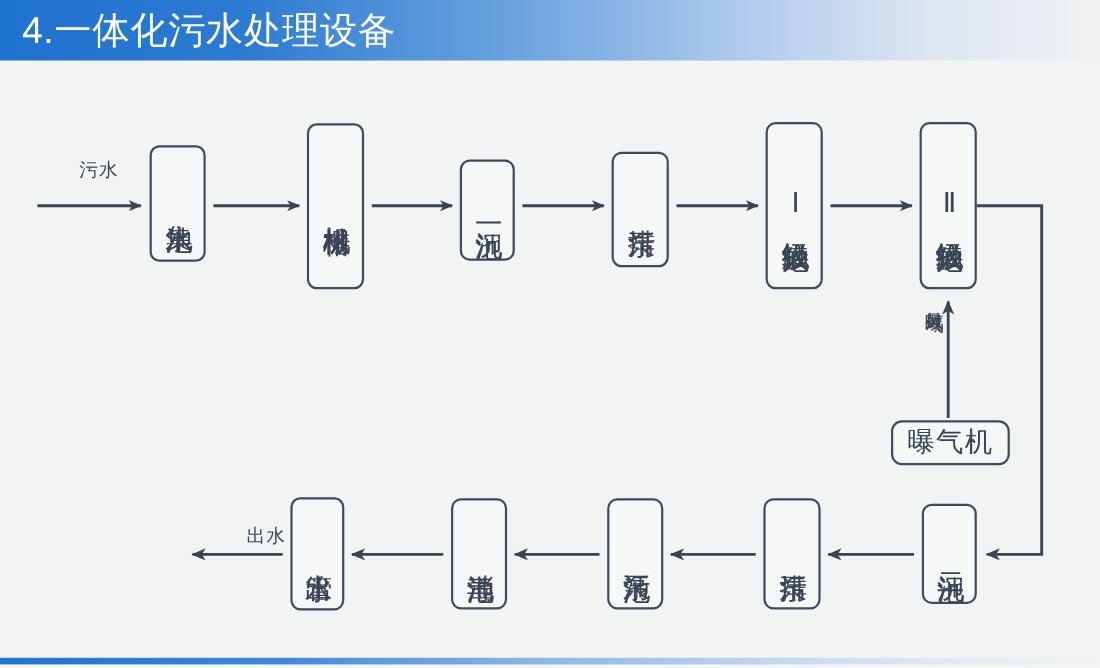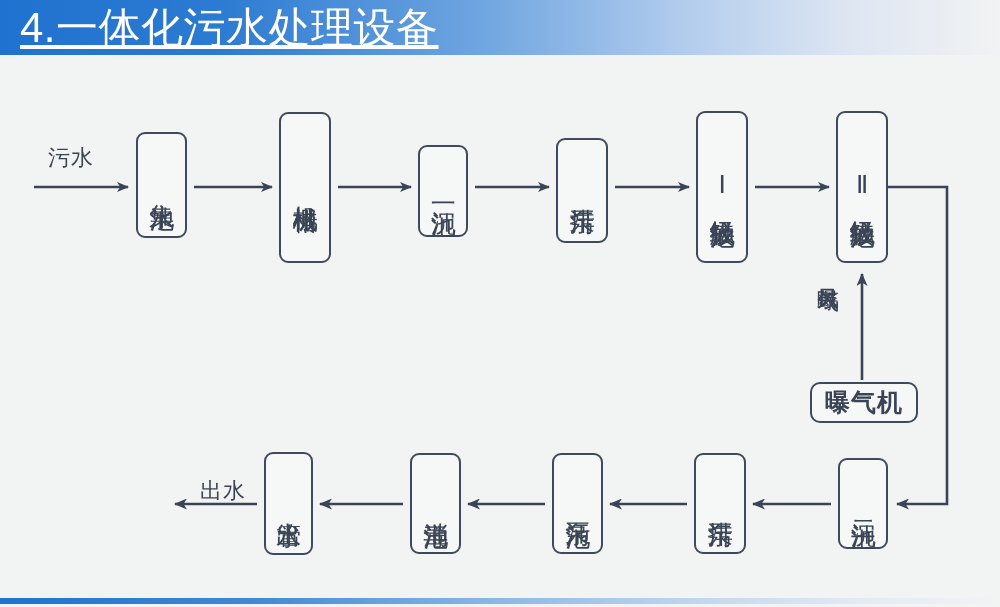--- a/index.html
+++ b/index.html
@@ -25,25 +25,24 @@
     background: linear-gradient(90deg,
         #1f72cf 0%, #2c7bd2 22%, #6fa5e0 48%,
         #b7cfee 70%, #dee6f2 85%, #f1f2f3 100%);
   }
   #header-title {
     position: absolute;
     left: 20px;
     top: 50%;
     transform: translateY(-50%);
     color: #ffffff;
-    font-size: 42px;
+    font-size: 34px;
     line-height: 1;
     letter-spacing: 0.5px;
     white-space: nowrap;
-    text-decoration: underline;
   }
   
   #footer-bar {
     position: absolute;
     left: 0; top: 598px;
     width: 1000px; height: 6px;
     background: linear-gradient(90deg,
         #1f72cf 0%, #3e88d6 25%, #8db8e6 50%,
         #c7d9ef 72%, #e6ecf4 88%, #f2f3f3 100%);
   }
@@ -75,29 +74,29 @@
   }
   .node.vertical .node-label {
     writing-mode: vertical-rl;
     text-orientation: upright;
     letter-spacing: 1px;
     white-space: nowrap;
   }
   .node.horizontal .node-label {
     white-space: nowrap;
     letter-spacing: 1px;
-    font-weight: bold;
   }
   
   .edge-label {
     position: absolute;
     color: #3a4455;
-    font-size: 22px;
+    font-size: 17px;
     white-space: nowrap;
     letter-spacing: 1px;
+    margin-left: 24px;
   }
   .edge-label.vertical {
     writing-mode: vertical-rl;
     text-orientation: upright;
     line-height: 1;
   }
 </style>
 </head>
 <body>
 

